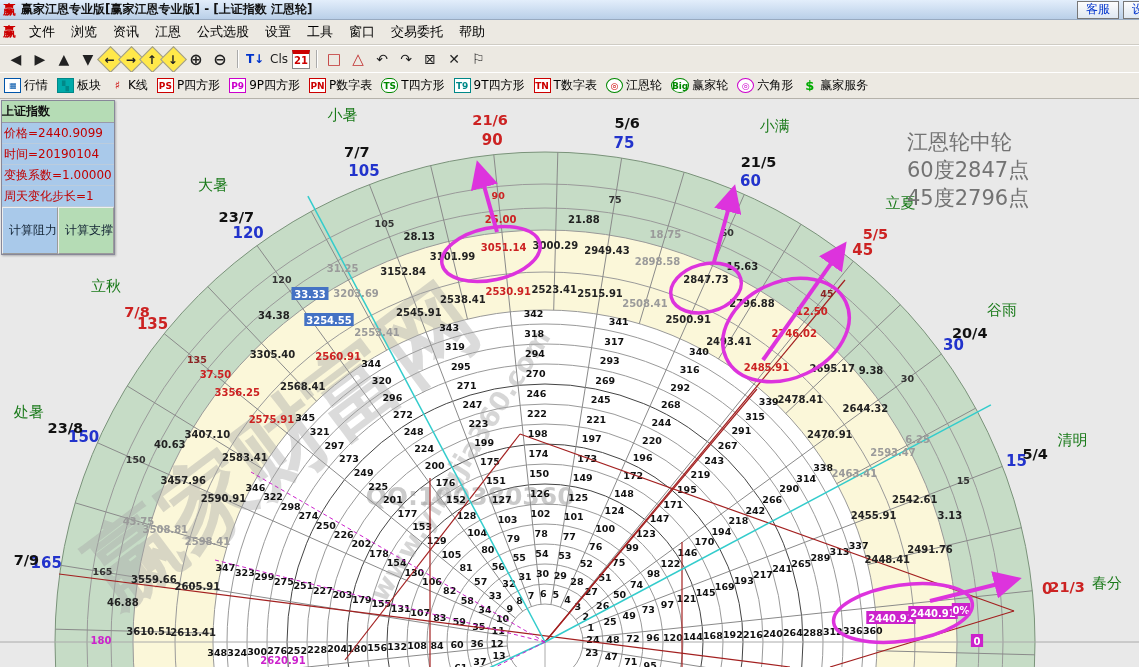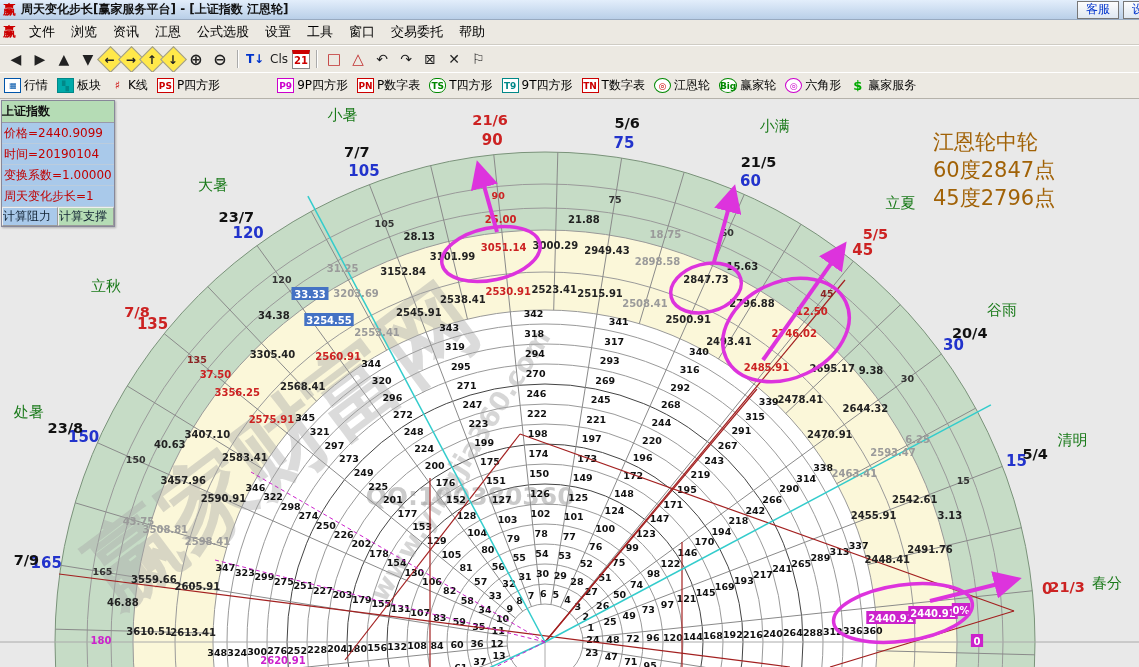--- a/index.html
+++ b/index.html
@@ -27,39 +27,39 @@
   .t1.blue{color:#0033cc;font-weight:bold;font-size:12px;}
   .t1.txt{font-size:12px;}
   .t1.cal{background:#fff;border:1px solid #888;border-top:4px solid #c00;width:16px;height:14px;font-size:10px;font-weight:bold;color:#c00;}
   .t1.red{color:#c03030;font-size:15px;}
   .t1sep{width:1px;height:18px;background:#aaa;margin:0 5px;box-shadow:1px 0 0 #fff;}
   .toolbar2{position:absolute;left:0;top:72px;width:1139px;height:25px;z-index:5;background:#ece9e2;
     border-top:1px solid #fff;border-bottom:1px solid #b5b2aa;display:flex;align-items:center;font-size:12px;padding-left:4px;}
   .t2{display:flex;align-items:center;margin-right:9px;cursor:default;}
   .badge{display:inline-flex;align-items:center;justify-content:center;min-width:15px;height:13px;
     font-size:9px;font-weight:bold;margin-right:3px;background:#fff;border:1px solid #888;}
-  .b-PS{color:#c00;border-color:#c00;} .b-P9{color:#c0c;border-color:#c0c;margin-left:48px;} .b-PN{color:#c00;border-color:#c00;}
+  .b-PS{color:#c00;border-color:#c00;} .b-P9{color:#c0c;border-color:#c0c;} .b-PN{color:#c00;border-color:#c00;}
   .b-TS{color:#080;border-color:#080;border-radius:7px;} .b-T9{color:#088;border-color:#088;} .b-TN{color:#c00;border-color:#c00;}
   .b-round{border-radius:50%;color:#c00;border-color:#080;}
   .b-big{border-radius:50%;color:#080;border-color:#080;}
   .b-hex{border-radius:50%;color:#c0c;border-color:#c0c;}
   .b-dollar{color:#0a0;border:none;background:none;font-size:13px;}
   .b-table{color:#05a;border-color:#05a;font-size:8px;letter-spacing:-1px;}
   .b-blocks{color:#088;border-color:#088;background:#0aa;} 
   .b-kline{color:#c00;border:none;background:none;font-size:11px;}
   
   .panel{position:absolute;left:1px;top:100px;width:112px;z-index:6;font-size:12px;
     border:1px solid #889;background:#dde;box-shadow:1px 1px 2px rgba(0,0,0,.25);}
   .panel-h{background:#b5dcb5;color:#111;text-align:left;font-weight:bold;padding:2px 0;border-bottom:1px solid #99a;}
   .panel-r{background:#a9c9ea;color:#c00000;padding:1.5px 2px;border-bottom:1px solid #bcd;white-space:nowrap;overflow:hidden;}
   .panel-btns{display:flex;}
-  .pbtn{flex:1;text-align:left;padding:0 0;border:1px outset #eee;cursor:default;color:#123;}
+  .pbtn{flex:1;text-align:right;padding:14px 0;border:1px outset #eee;cursor:default;color:#123;}
   .pbtn.blue{background:#a9c9ea;} .pbtn.green{background:#b5dcb5;}
   
-  .note{position:absolute;left:933px;top:128px;z-index:4;color:#a16207;font-size:21px;line-height:28px;font-weight:500;}
+  .note{position:absolute;left:907px;top:128px;z-index:4;color:#737373;font-size:21px;line-height:28px;font-weight:500;}
 </style>
 </head>
 <body>
 
 <svg id="chart-svg" width="1139" height="667" viewBox="0 0 1139 667">
     <circle cx="545" cy="642" r="490" fill="#c6dcc6" stroke="#7a937a"></circle>
     <circle cx="545" cy="642" r="412" fill="#fbf7d9" stroke="#999"></circle>
     <circle cx="545" cy="642" r="332" fill="#ffffff" stroke="#999"></circle>
     <circle cx="545" cy="642" r="38" fill="none" stroke="#9a9a9a" stroke-width="1"></circle>
     <circle cx="545" cy="642" r="58" fill="none" stroke="#9a9a9a" stroke-width="1"></circle>
@@ -480,21 +480,21 @@
       </marker>
     </defs>
     <line x1="497" y1="232" x2="479" y2="168" stroke="#dd33dd" stroke-width="4" marker-end="url(#ah)"></line>
     <line x1="714" y1="262" x2="733" y2="192" stroke="#dd33dd" stroke-width="4" marker-end="url(#ah)"></line>
     <line x1="763" y1="360" x2="842" y2="248" stroke="#dd33dd" stroke-width="4" marker-end="url(#ah)"></line>
     <line x1="930" y1="601" x2="1014" y2="580" stroke="#dd33dd" stroke-width="4" marker-end="url(#ah)"></line>
   </svg>
 
 <div class="titlebar">
   <span class="logo">赢</span>
-  <span class="title-text">周天变化步长[赢家服务平台] - [上证指数 江恩轮]</span>
+  <span class="title-text">赢家江恩专业版[赢家江恩专业版] - [上证指数 江恩轮]</span>
   <span class="tb-right">
     <span class="mini-btn">客服</span>
     <span class="mini-btn" style="margin-right:-26px;">设置</span>
   </span>
 </div>
 
 <div class="menubar">
   <span class="logo">赢</span>
   <span id="menu-items" style="display:flex;">
       <span class="menu-item">文件</span>

